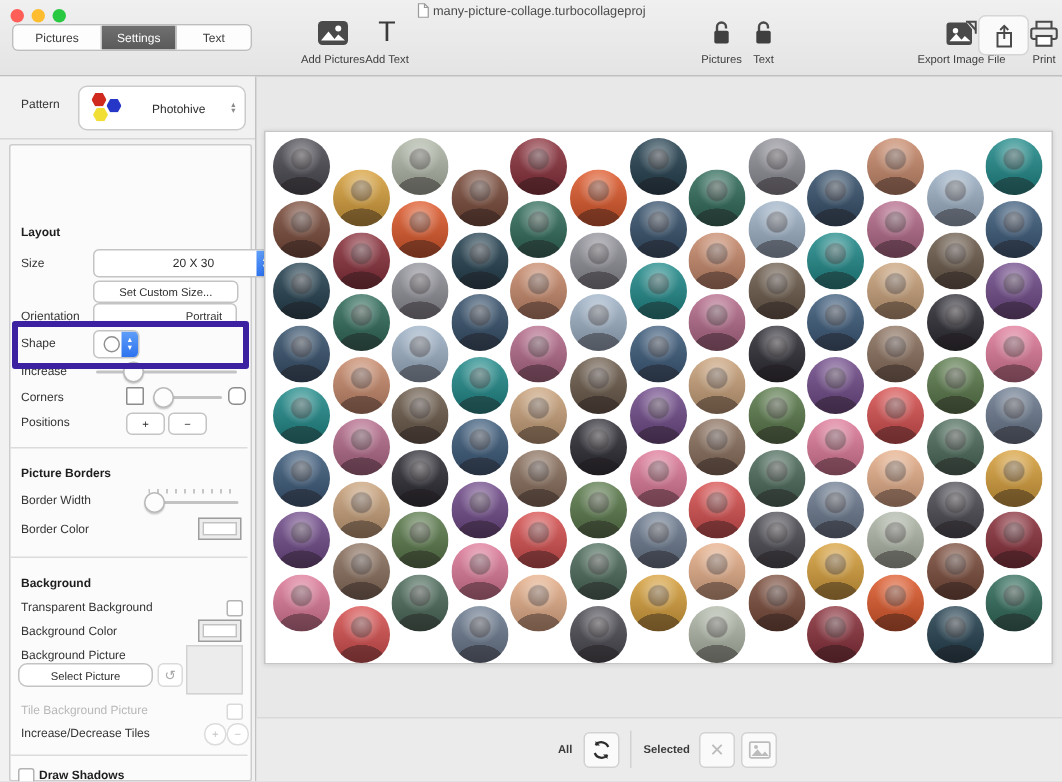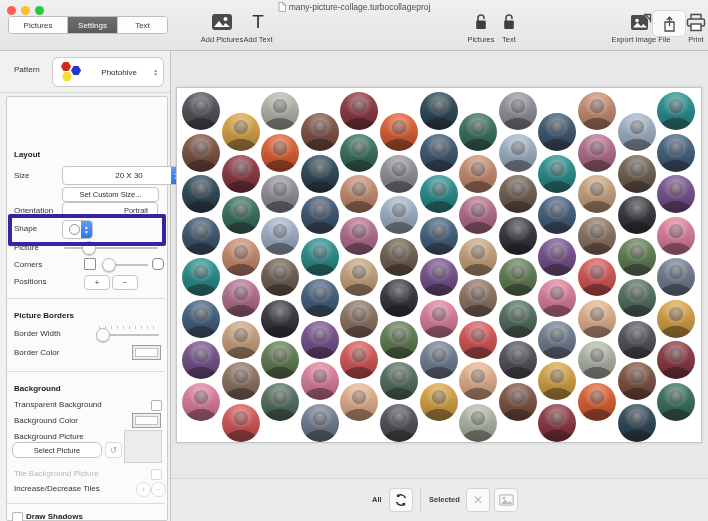--- a/index.html
+++ b/index.html
@@ -228,21 +228,21 @@
     <div class="row-label" style="left:14px;top:173px;">Shape</div>
     <div class="popup" style="left:62px;top:169px;width:29px;height:17px;">
       <span class="shape-glyph"></span>
       <span class="blue-stepper" style="margin-left:auto;">
           <span>▴</span>
           <span>▾</span>
         </span>
     </div>
     <div class="highlight-box"></div>
 
-    <div class="row-label" style="left:14px;top:192px;">Picture</div>
+    <div class="row-label" style="left:14px;top:192px;">Increase</div>
     <div class="slider" style="left:64px;top:190px;width:94px;">
       <div class="track"></div>
         <div class="knob" style="left:26%;"></div>
     </div>
 
     <div class="row-label" style="left:14px;top:209px;">Corners</div>
     <div class="corner-ic" style="left:84px;top:207px;border-radius:1px;"></div>
     <div class="slider" style="left:102px;top:207px;width:46px;">
       <div class="track"></div>
         <div class="knob" style="left:12%;"></div>

